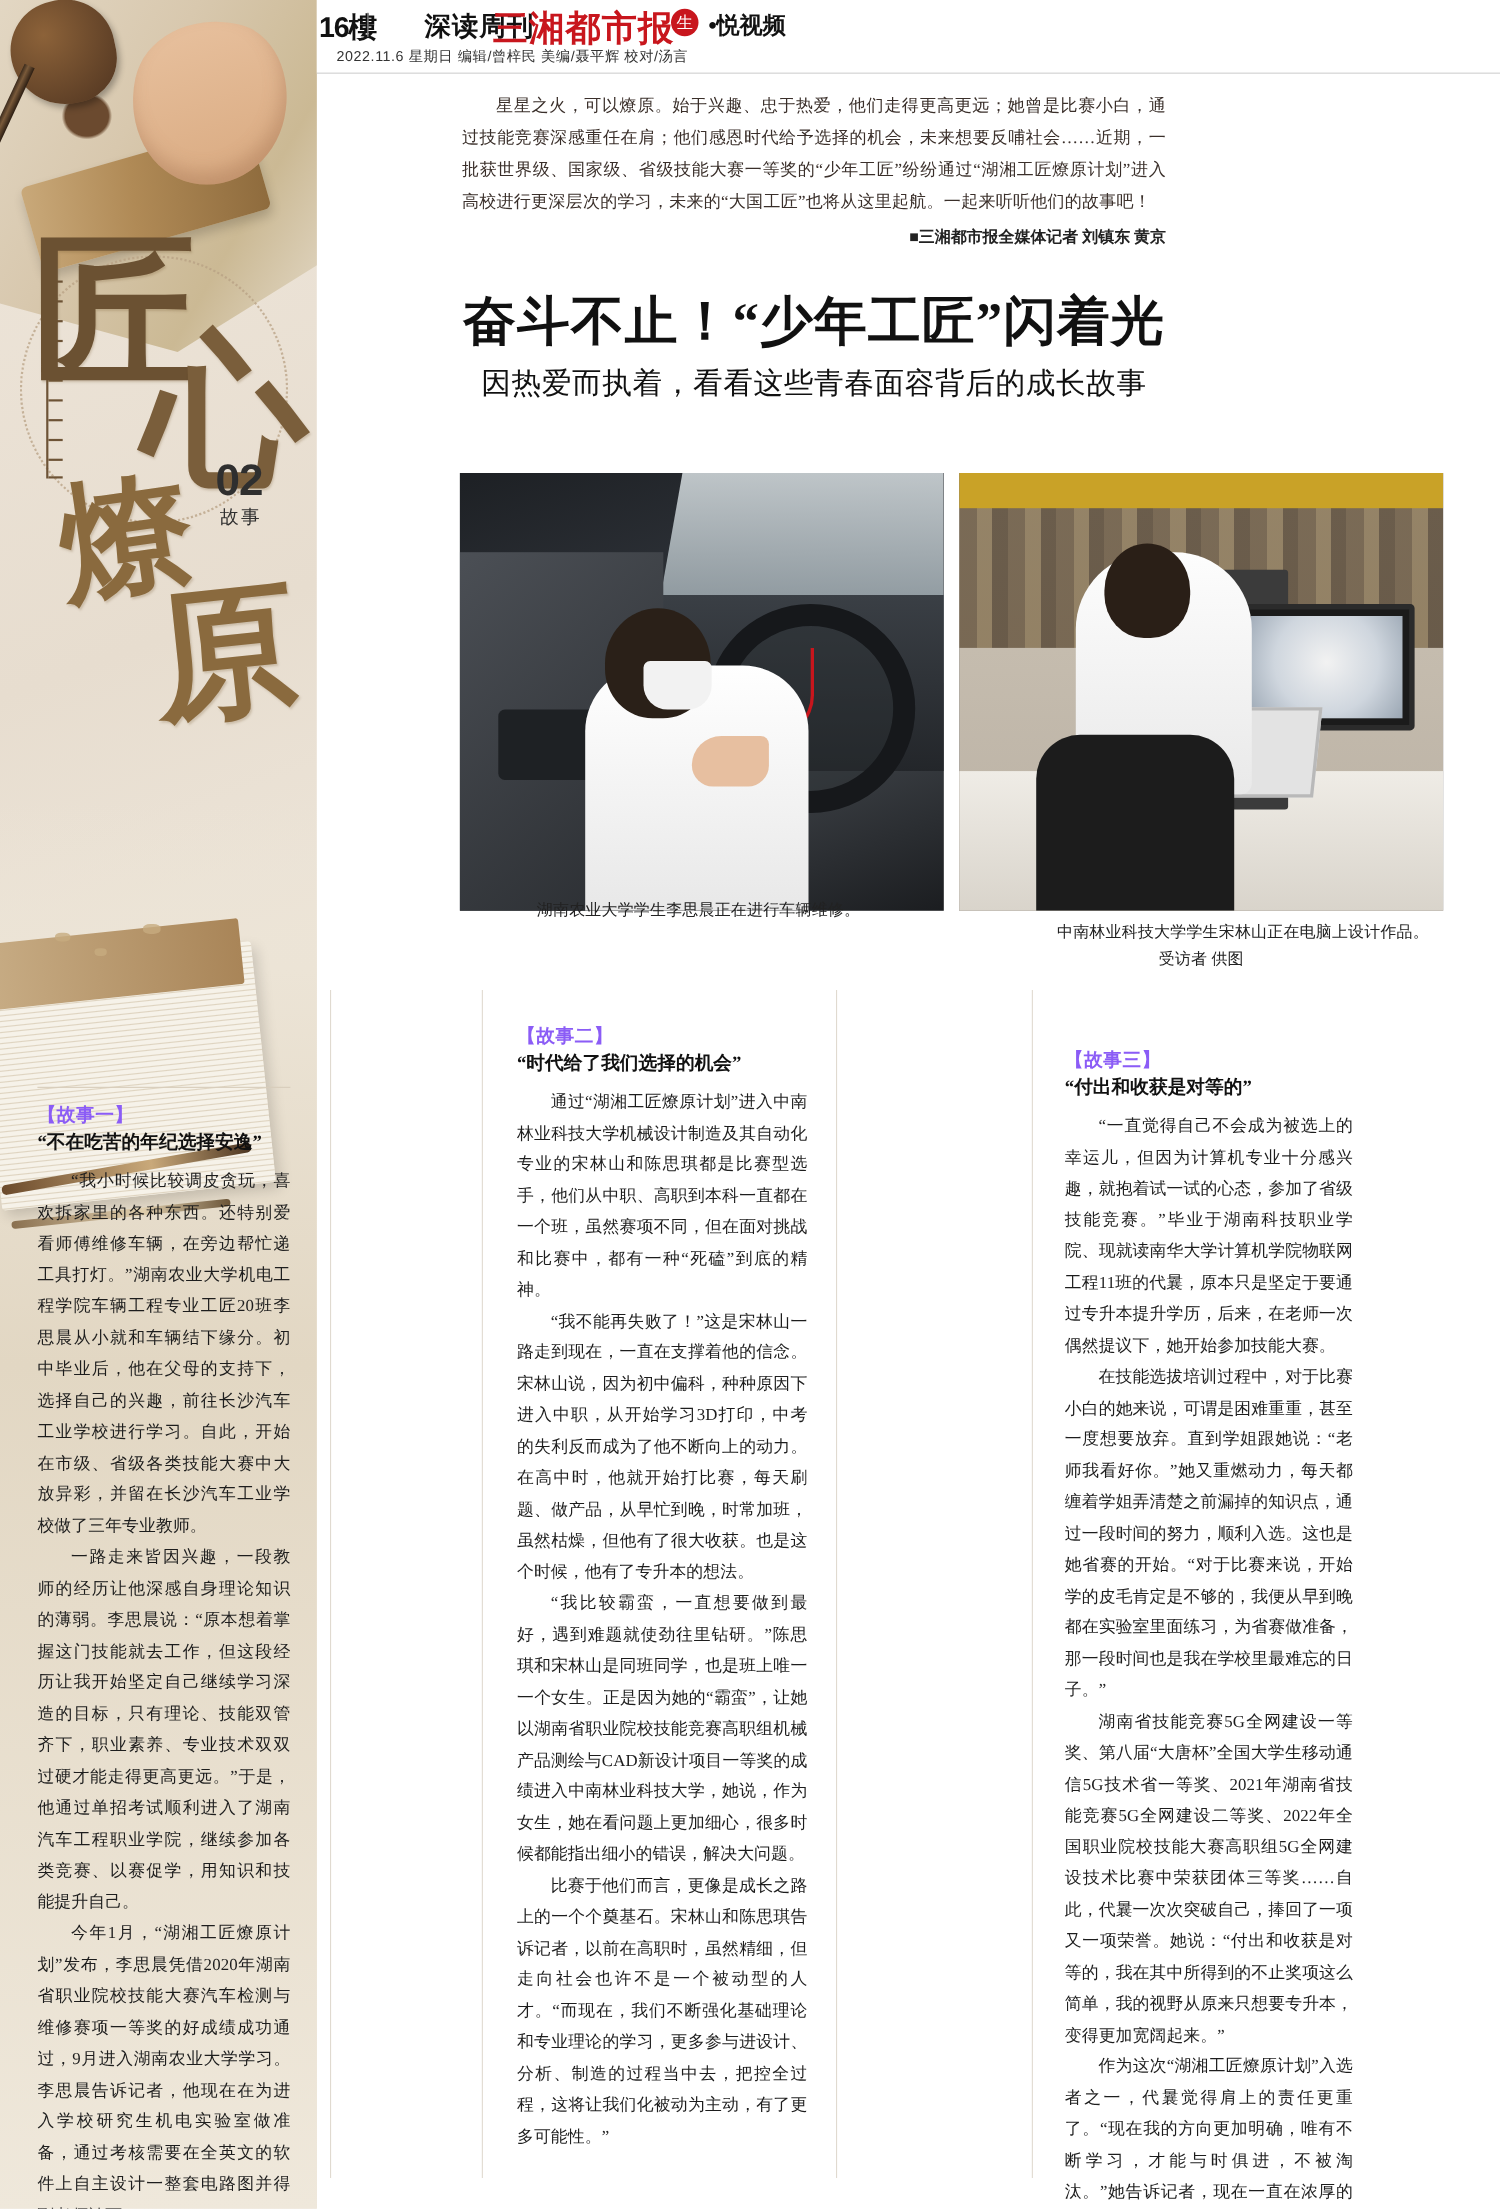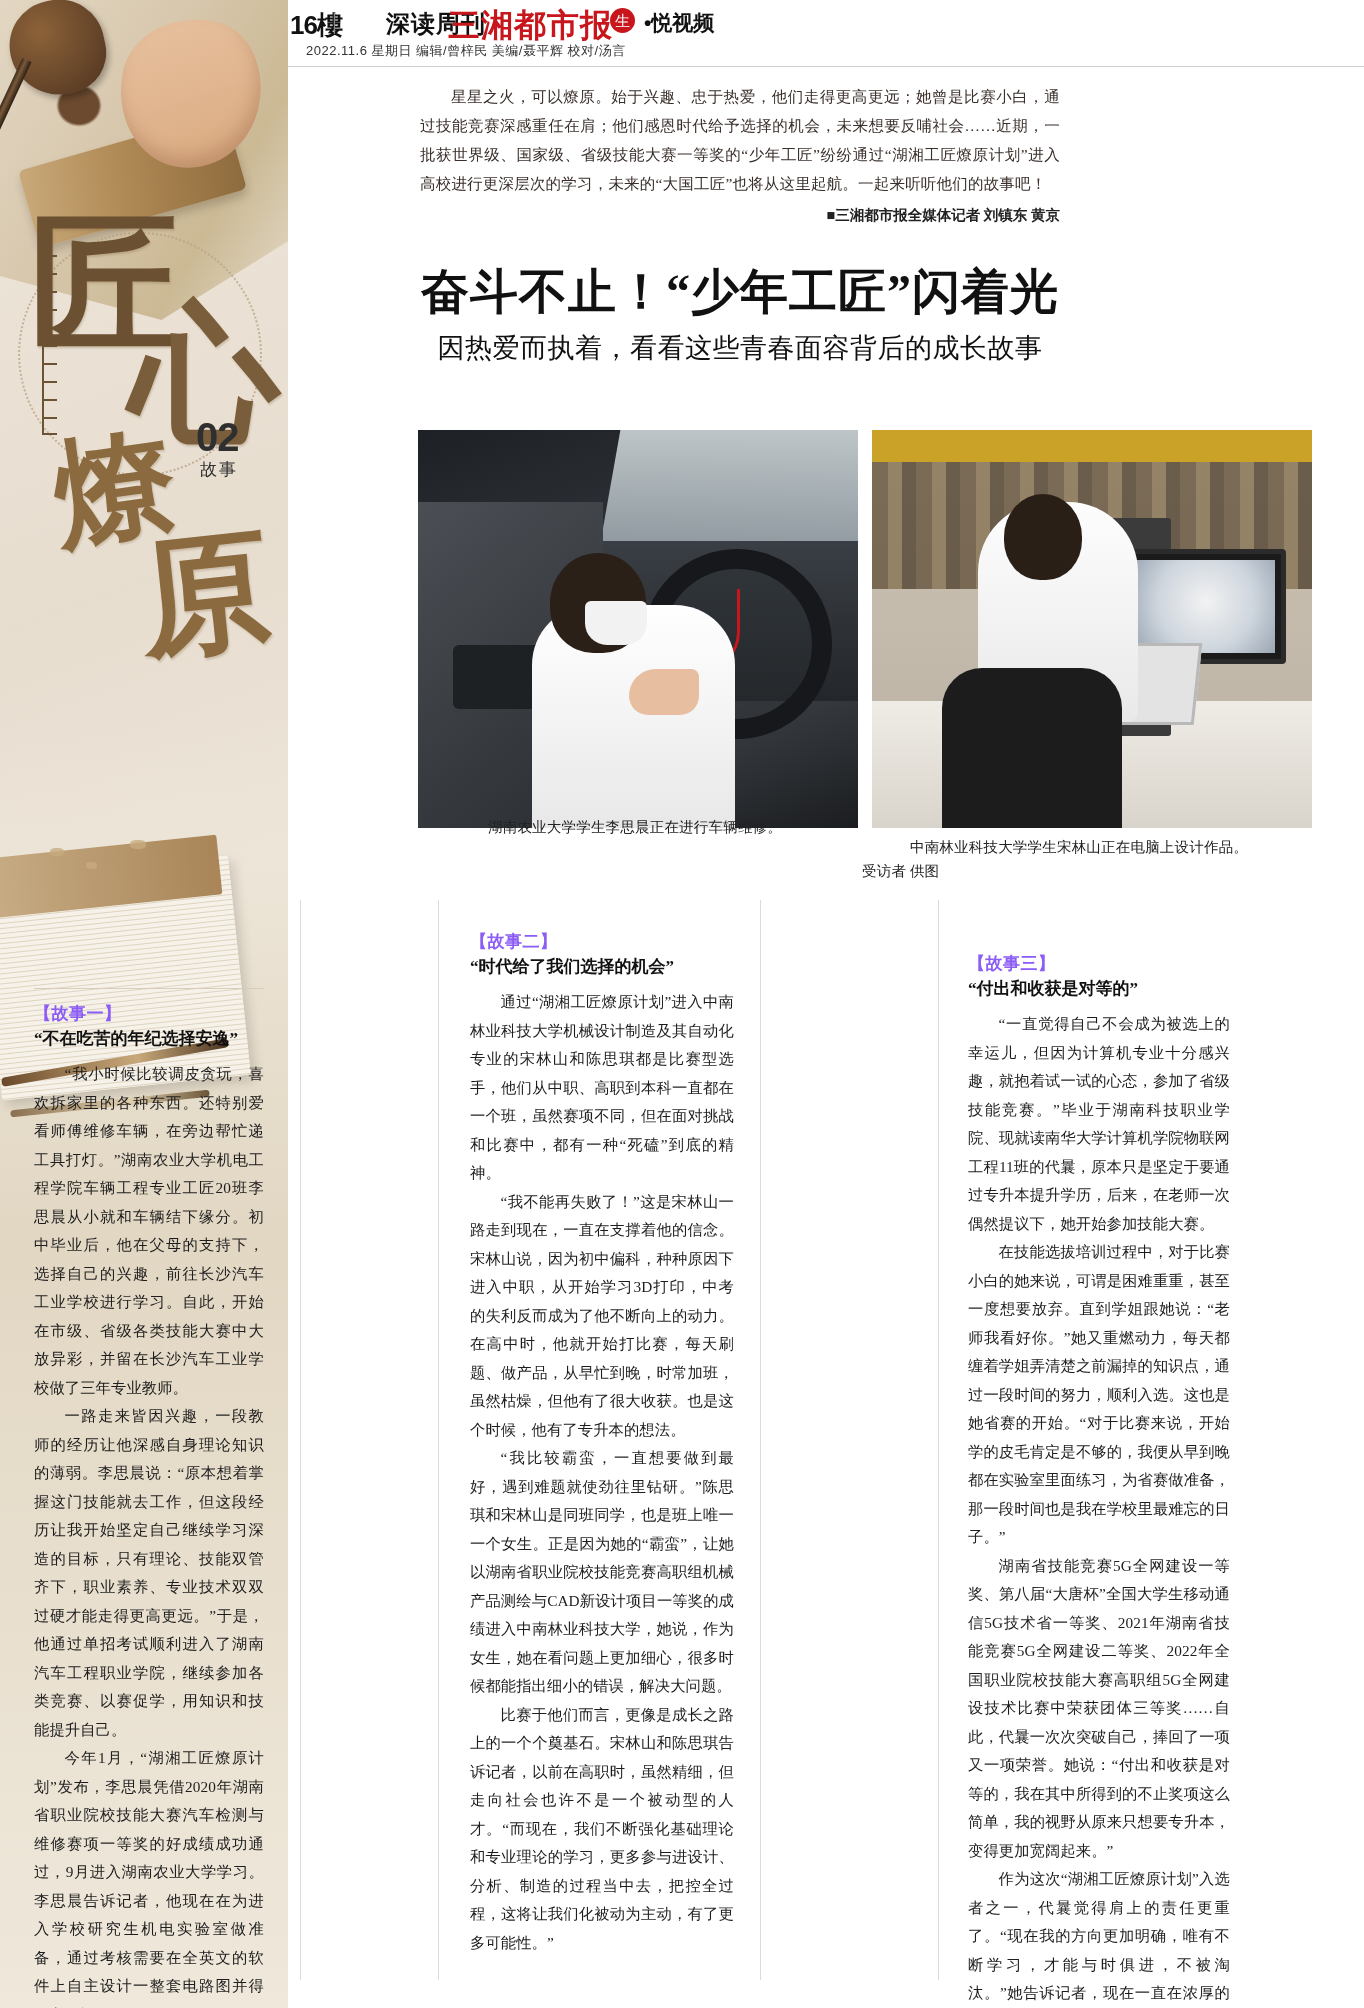--- a/index.html
+++ b/index.html
@@ -366,22 +366,22 @@
     background: #1c1c1c; border-radius: 40px 40px 0 0;
   }
 
   .caption {
     position: absolute;
     font-size: 14.5px;
     color: #222;
     letter-spacing: .2px;
   }
   .cap-a { left: 400px; top: 818px; width: 470px; text-align: center; }
-  .cap-b { left: 849px; top: 838px; width: 460px; text-align: center; }
-  .cap-credit { left: 862px; top: 862px; width: 460px; text-align: left; }
+  .cap-b { left: 900px; top: 838px; width: 460px; text-align: center; }
+  .cap-credit { left: 862px; top: 862px; width: 460px; text-align: center; }
 
   
   .story-head {
     color: #8b5cf6;
     font-size: 17px;
     font-weight: bold;
     letter-spacing: .5px;
     margin-bottom: 2px;
   }
   .story-sub {

